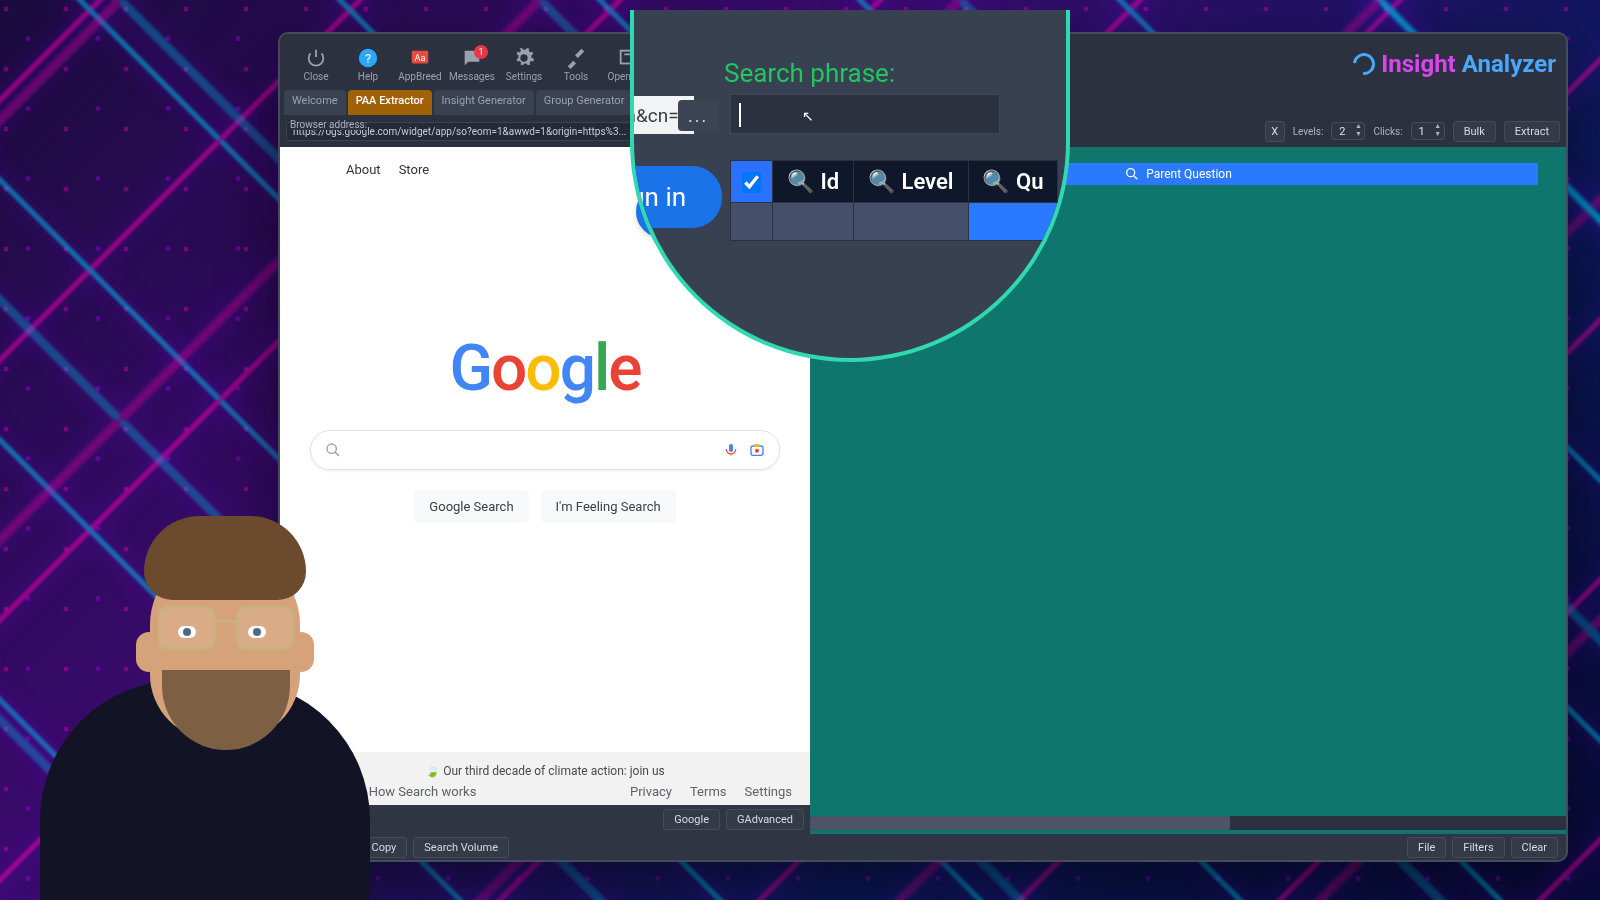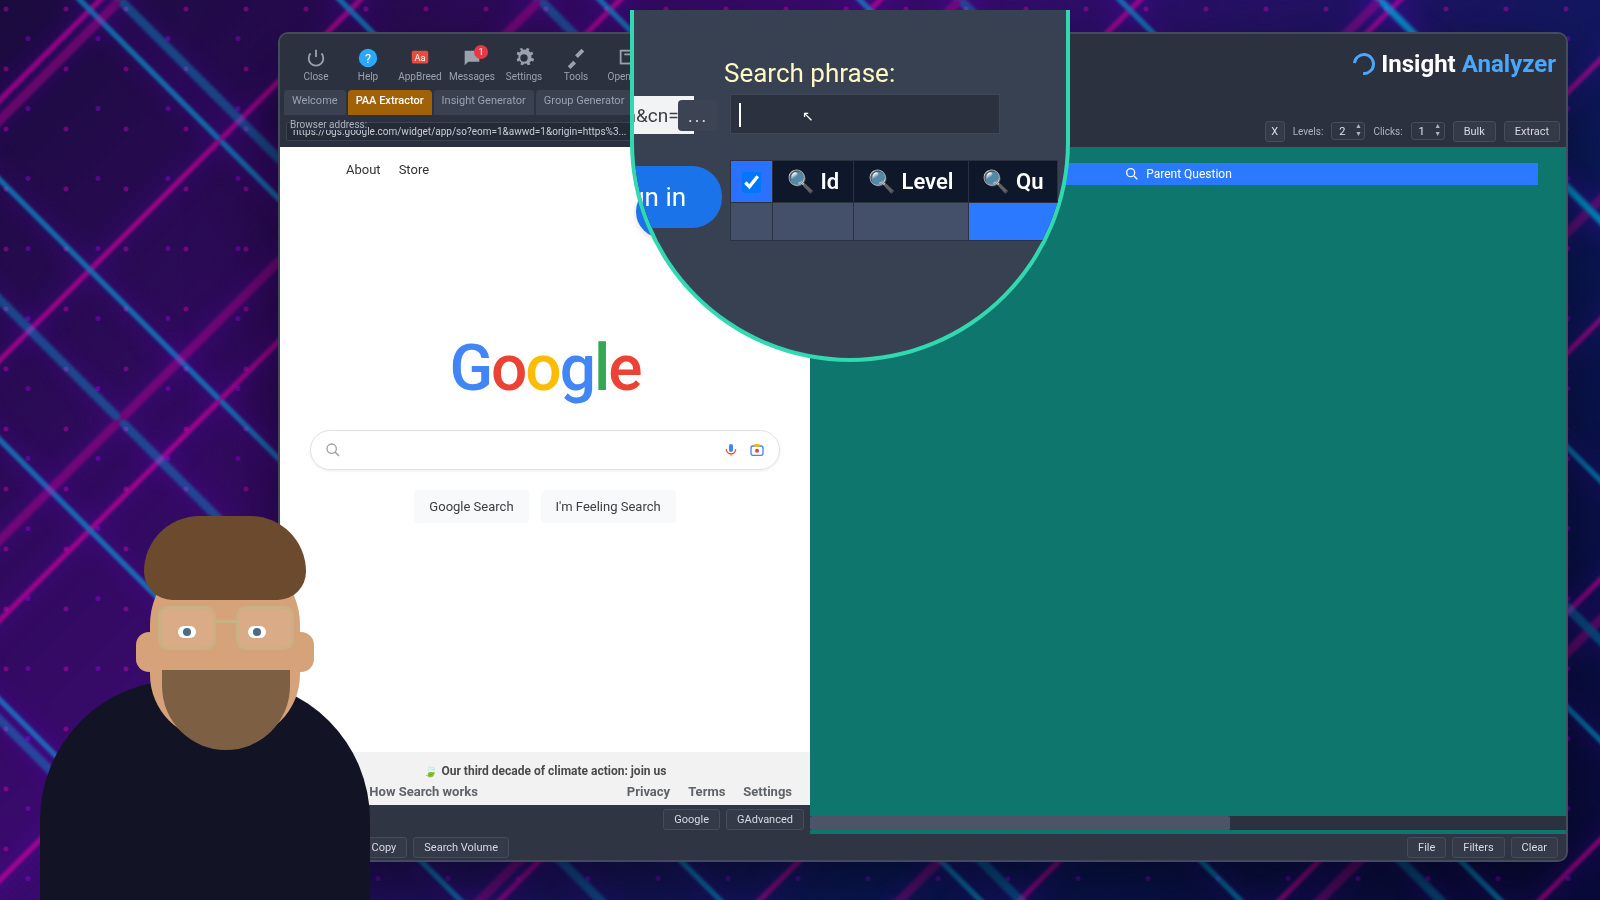--- a/index.html
+++ b/index.html
@@ -63,21 +63,21 @@
   .badge {
     position:absolute; top:-2px; right:10px;
     background:#e63946; color:#fff;
     min-width:14px; height:14px; border-radius:7px;
     font-size:9px; line-height:14px; text-align:center;
   }
   .brand {
     margin-left:auto; display:flex; align-items:center; gap:6px;
     font-size:24px; font-weight:700;
   }
-  .brand .b1{color:#ffffff;} .brand .b2{color:#49a7ff;}
+  .brand .b1{color:#d946ef;} .brand .b2{color:#49a7ff;}
   .brand .logo{width:22px;height:22px;border:3px solid #49a7ff;border-radius:50%;border-left-color:transparent;transform:rotate(-40deg);}
 
   
   .tabs {
     height:25px;
     display:flex; align-items:stretch;
     padding:0 4px;
     background:#2b313e;
     font-size:11px;
   }
@@ -185,21 +185,21 @@
   .gbtns { margin:20px auto 0 auto; text-align:center;}
   .gbtns button{
     background:#f8f9fa; border:1px solid #f8f9fa;
     font-size:13px; color:#3c4043;
     padding:8px 14px; margin:0 4px; border-radius:4px;
     cursor:pointer;
   }
   .gfoot {
     background:#f2f2f2;
     padding:6px 18px;
-    font-size:12px; color:#4a4a4a;font-weight:bold;
+    font-size:12px; color:#4a4a4a;
   }
   .gfoot .climate{padding:6px 0;text-align:center;}
   .gfoot .links{display:flex;gap:18px;align-items:center;font-size:13px;color:#5f6368;}
   .gfoot .links .push{margin-left:auto;}
 
   
   .leftbtns {
     display:flex; gap:6px; justify-content:flex-end;
     padding:4px 6px;
     background:#2f3542;
@@ -254,21 +254,21 @@
     border:4px solid #31d9b0;
     border-top:none;
     border-radius:0 0 220px 220px;
     background:#374152;
     overflow:hidden;
     z-index:50;
   }
   .mag .lab{
     position:absolute;
     left:90px; top:48px;
-    font-size:26px; color:#fef9c3;
+    font-size:26px; color:#22c55e;
   }
   .mag .inp{
     position:absolute;
     left:96px; top:84px;
     width:270px; height:40px;
     background:#2b313e;
     border:1px solid #3e4657;
   }
   .mag .inp::after{
     content:""; position:absolute; left:8px; top:8px;

